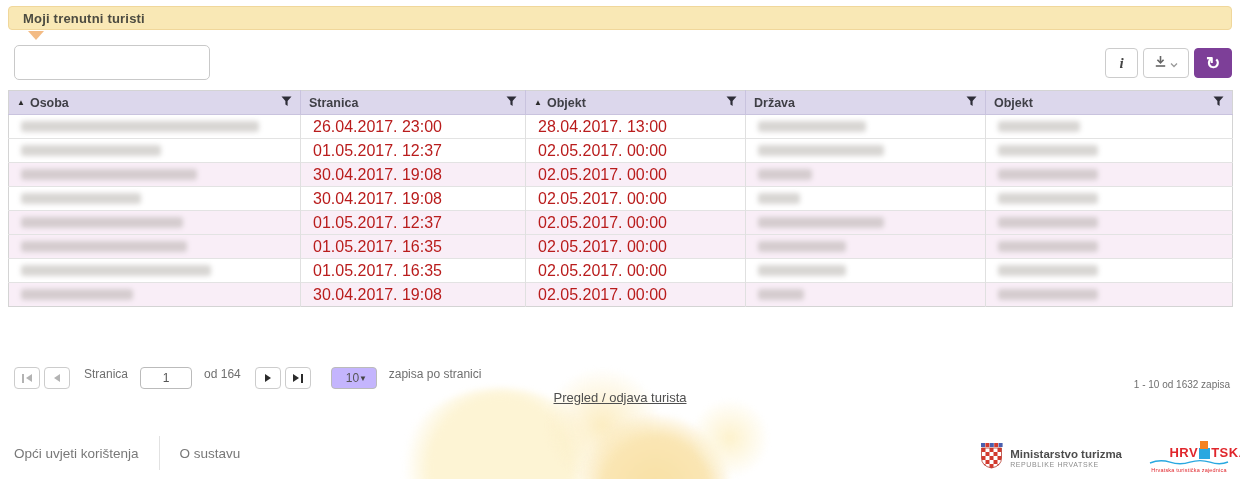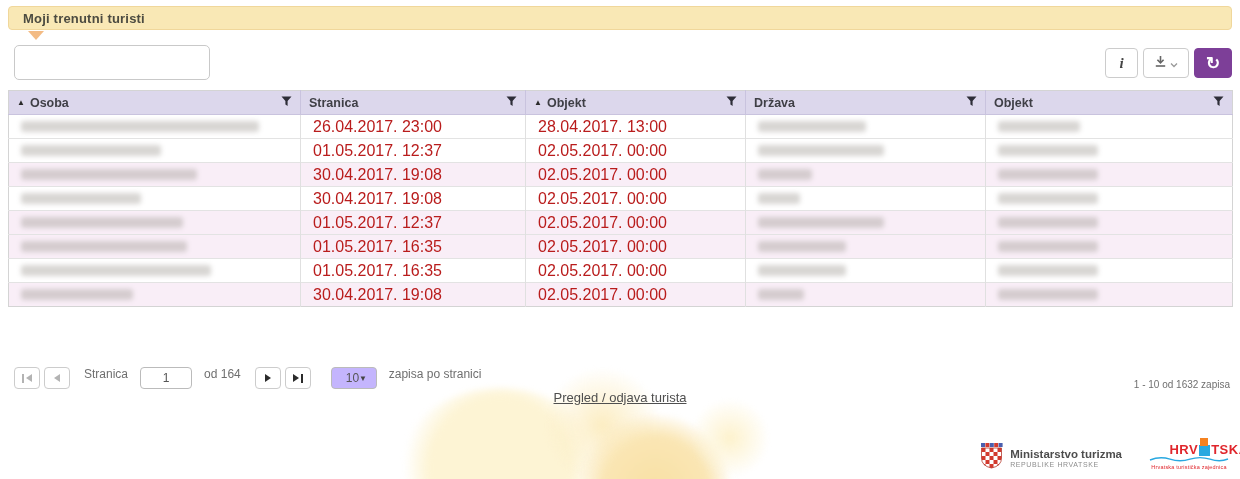--- a/index.html
+++ b/index.html
@@ -57,21 +57,21 @@
 
   
   .action-link-wrap { position:absolute; left:0; right:0; top:388px; text-align:center; z-index:3; }
   .action-link { font-size:13px; color:#4f4f4f; text-decoration:underline; cursor:pointer; }
 
   
   .footer-links { position:absolute; left:14px; bottom:8px; height:36px; display:flex; align-items:center; z-index:3; }
   .footer-link { font-size:13.5px; color:#787878; cursor:pointer; text-decoration:none; }
   .footer-divider { width:1px; height:34px; background:#e2e2e2; margin:0 20px; }
 
-  .logos { position:absolute; right:10px; bottom:6px; display:flex; align-items:flex-start; gap:26px; z-index:3; }
+  .logos { position:absolute; right:10px; bottom:6px; display:flex; align-items:flex-end; gap:26px; z-index:3; }
   .ministry { display:flex; align-items:center; gap:7px; }
   .ministry-text { display:flex; flex-direction:column; }
   .ministry-name { font-size:11.5px; font-weight:bold; color:#4d4d4d; line-height:1.15; }
   .ministry-sub { font-size:7px; color:#8e8e8e; letter-spacing:.6px; }
   .htz { display:flex; flex-direction:column; align-items:center; width:82px; }
   .htz-word { display:flex; align-items:flex-end; font-weight:bold; font-size:13px; color:#e0262c; letter-spacing:.5px; line-height:1;margin-left:40px; }
   .htz-sq { position:relative; width:11px; height:11px; background:#29a8e0; margin:0 1px; }
   .htz-sq-orange { position:absolute; left:1px; top:-7px; width:8px; height:8px; background:#f58220; }
   .htz-tagline { font-size:5.5px; color:#e0262c; margin-top:2px; white-space:nowrap; letter-spacing:.2px; }
 </style>
@@ -297,20 +297,25 @@
       <span class="size-caret">▼</span>
     </span>
     <span>zapisa po stranici</span>
   </div>
   <span class="records-summary">1 - 10 od 1632 zapisa</span>
 
   <div class="action-link-wrap">
     <a class="action-link">Pregled / odjava turista</a>
   </div>
 
+  <div class="footer-links">
+    <a class="footer-link">Opći uvjeti korištenja</a>
+    <span class="footer-divider"></span>
+    <a class="footer-link">O sustavu</a>
+  </div>
 
   <div class="logos">
     <div class="ministry">
       <span>
         <svg width="23" height="26" viewBox="0 0 23 26">
           <rect x="1" y="0" width="4" height="4" fill="#4a5fae"></rect>
           <rect x="5.4" y="0" width="4" height="4" fill="#d23a2e"></rect>
           <rect x="9.8" y="0" width="4" height="4" fill="#4a5fae"></rect>
           <rect x="14.2" y="0" width="4" height="4" fill="#d23a2e"></rect>
           <rect x="18.6" y="0" width="4" height="4" fill="#4a5fae"></rect>

